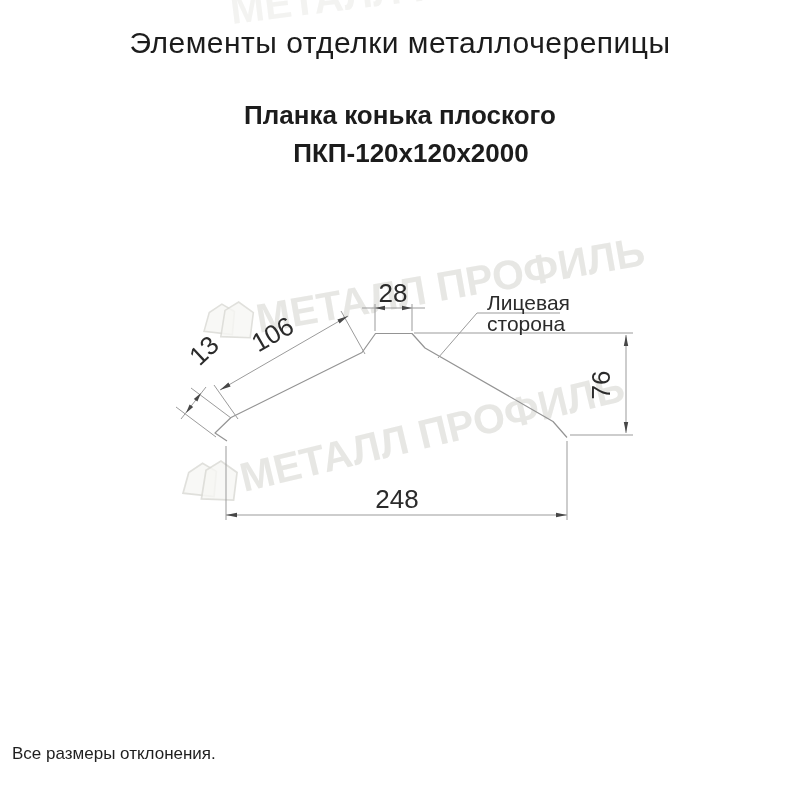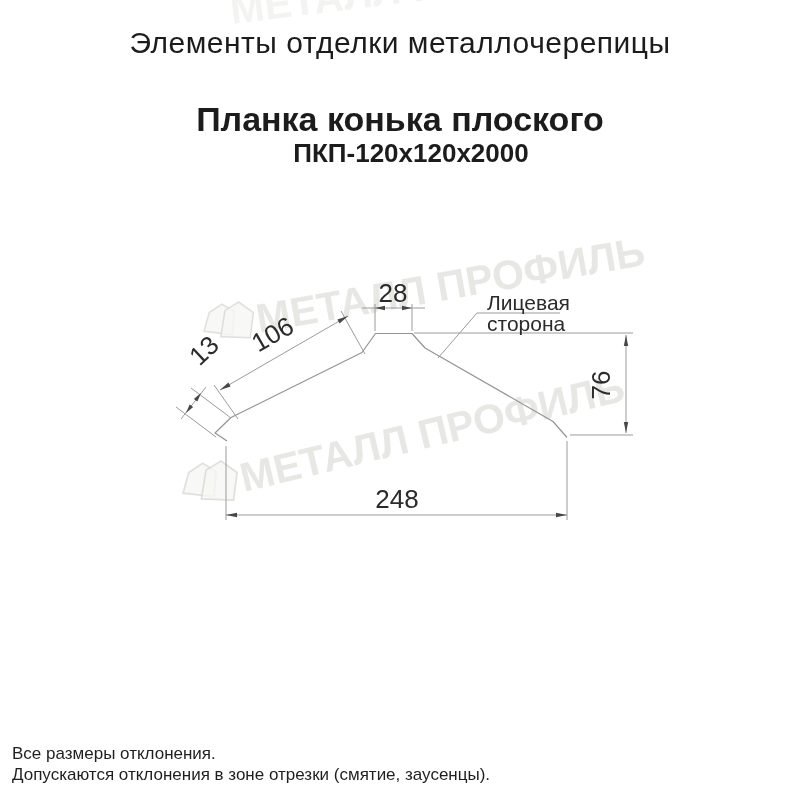--- a/index.html
+++ b/index.html
@@ -6,21 +6,21 @@
   body{
     width:800px;height:800px;position:relative;background:#ffffff;
     font-family:"Liberation Sans", sans-serif;overflow:hidden;
   }
   .page-title{
     position:absolute;left:0;top:26px;width:800px;text-align:center;
     font-size:30px;font-weight:400;color:#1c1c1c;letter-spacing:.5px;
   }
   .product-name{
     position:absolute;left:0;top:100px;width:800px;text-align:center;
-    font-size:34px;font-weight:700;color:#1c1c1c;
+    font-size:26px;font-weight:700;color:#1c1c1c;
   }
   .product-code{
     position:absolute;left:0;top:138px;width:800px;text-align:center;
     font-size:26px;font-weight:700;color:#1c1c1c;padding-left:11px;
   }
   .footnotes{
     position:absolute;left:12px;top:743px;color:#1f1f1f;
     font-size:17px;line-height:21px;
   }
   svg.drawing{position:absolute;left:0;top:0;}
@@ -109,14 +109,13 @@
 
   <g>
     <polyline class="dimline" points="438,358 477,313 560,313"></polyline>
     <text class="labeltext" x="487" y="310">Лицевая</text>
     <text class="labeltext" x="487" y="331">сторона</text>
   </g>
 </svg>
 
 <div class="footnotes">
   <div>Все размеры отклонения.</div>
-  <div>Допускаются отклонения в зоне отрезки (смятие, заусенцы).</div>
 </div>
 
 </body></html>

